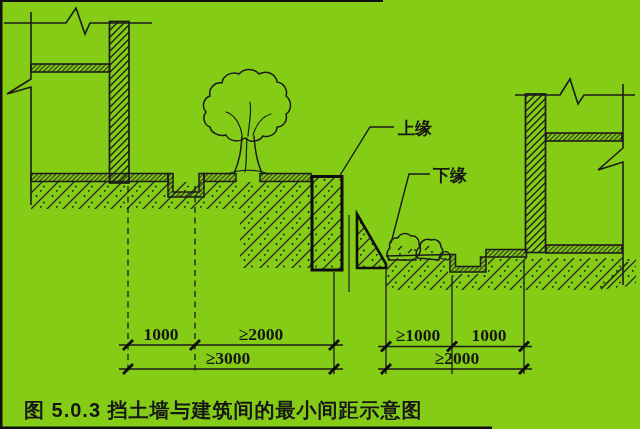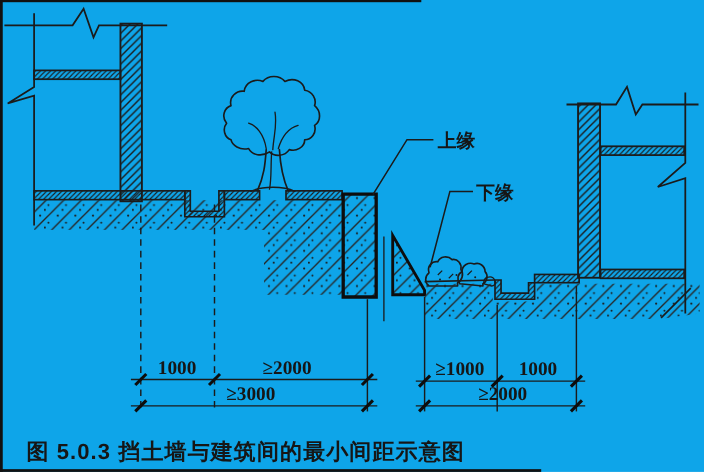--- a/index.html
+++ b/index.html
@@ -1,18 +1,18 @@
 <!DOCTYPE html>
 <html><head>
 <meta charset="utf-8">
 <style>
   html,body{margin:0;padding:0;background:#e8e8e6;}
   .page{
     position:relative;width:640px;height:429px;overflow:hidden;
-    background:#0ea5e9;
+    background:#84cc16;
     font-family:"Liberation Serif","DejaVu Serif",serif;
   }
   svg{position:absolute;left:0;top:0;}
   svg text{fill:#161616;}
   .dimnum{font-family:"Liberation Serif","DejaVu Serif",serif;font-size:17.5px;font-weight:600;text-anchor:middle;}
   .cjk{font-family:"Liberation Sans","DejaVu Sans",sans-serif;font-size:17px;font-weight:700;}
   .caption{font-family:"Liberation Sans","DejaVu Sans",sans-serif;font-size:20px;font-weight:700;letter-spacing:1px;}
 </style>
 </head>
 <body>

